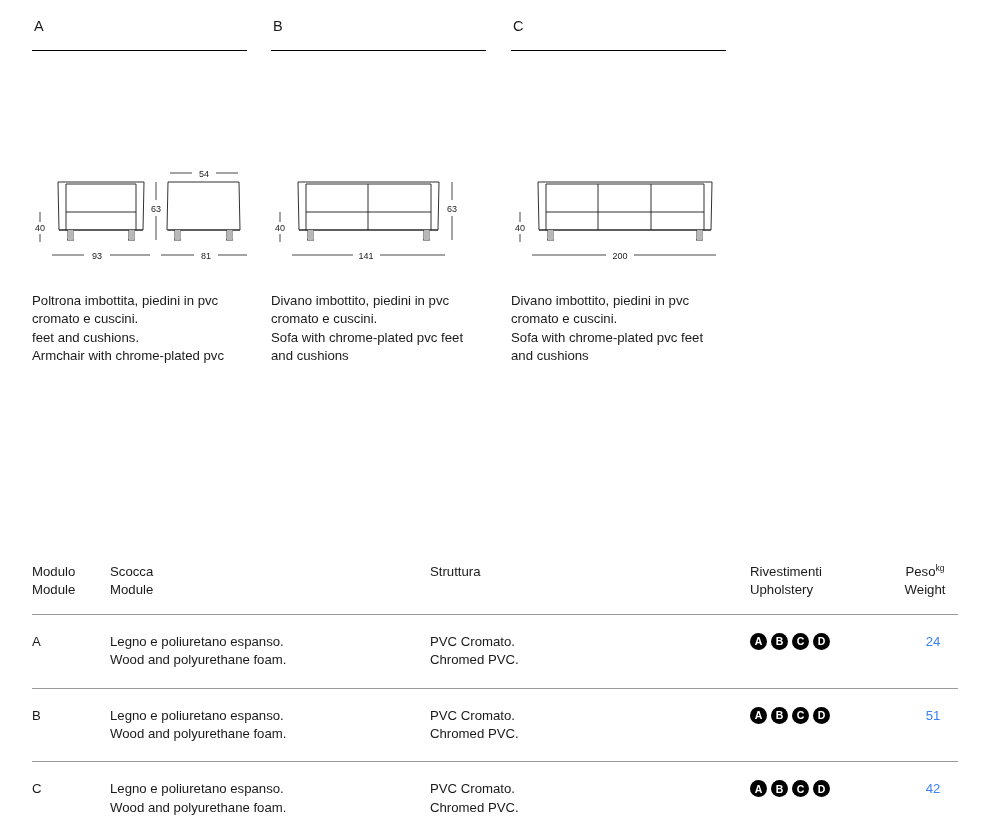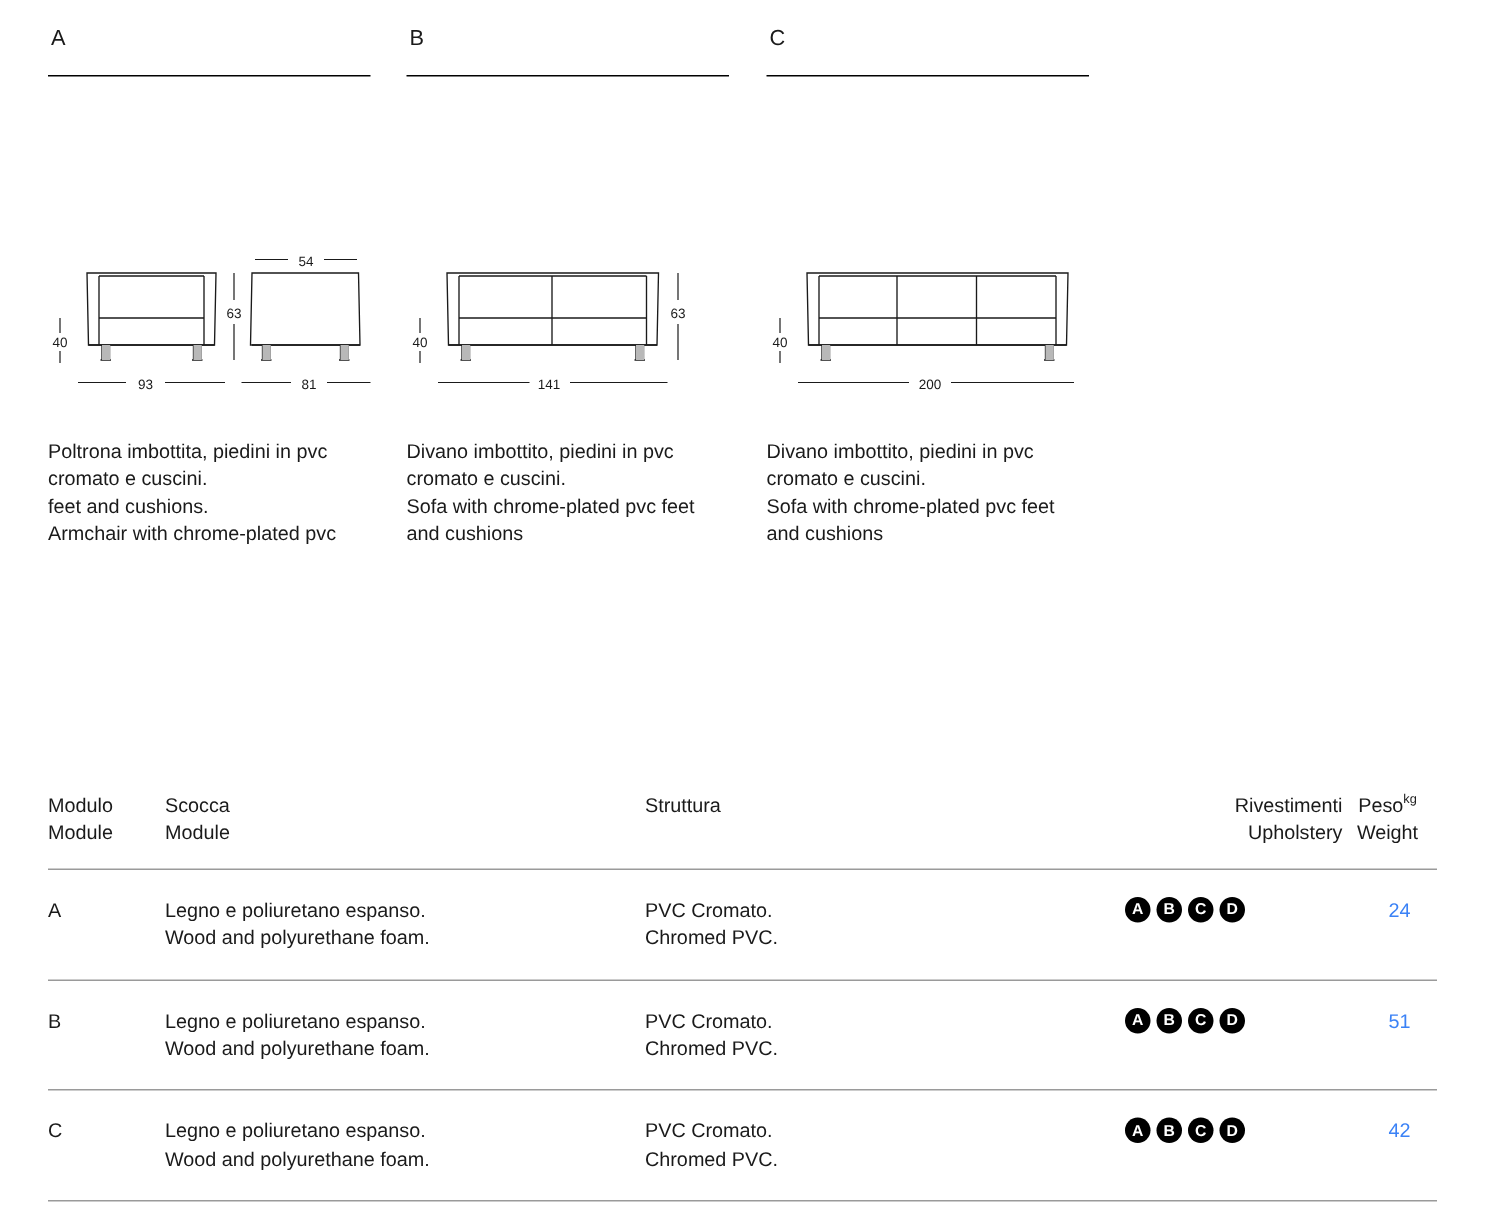--- a/index.html
+++ b/index.html
@@ -69,34 +69,35 @@
     top: 528px;
     width: 926px;
   }
   .trow {
     position: relative;
     display: flex;
     align-items: flex-start;
   }
   .thead {
     padding-bottom: 14px;
+    margin-top: 35px;
   }
   .tbody-row {
     padding-top: 18px;
     padding-bottom: 18px;
     border-top: 1px solid #9a9a9a;
   }
   #row-last-rule {
     border-top: 1px solid #9a9a9a;
     width: 100%;
   }
   .c-module   { width: 78px; flex: none; }
   .c-shell    { width: 320px; flex: none; }
   .c-frame    { width: 320px; flex: none; }
-  .c-upholst  { width: 145px; flex: none; text-align: right; }
+  .c-upholst  { width: 145px; flex: none; }
   .c-weight   { width: 60px; flex: none; text-align: center; }
 
   .cell {
     font-size: 13.2px;
     line-height: 18.4px;
     color: #1a1a1a;
   }
   .cell .l2 { display: block; }
   .weight-val {
     font-size: 13.2px;

